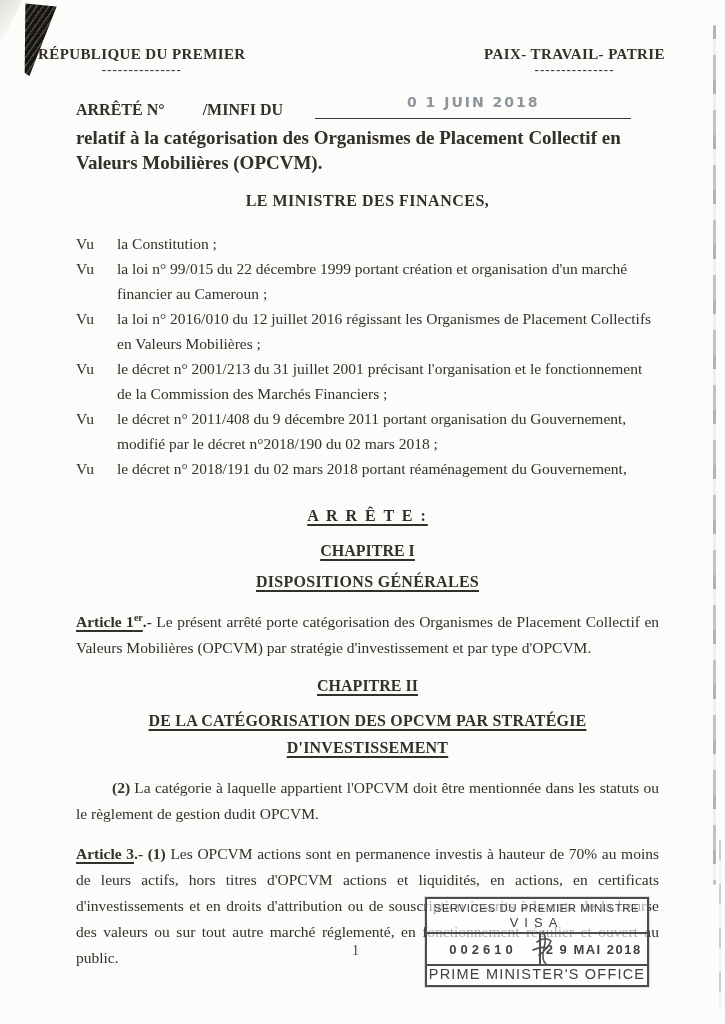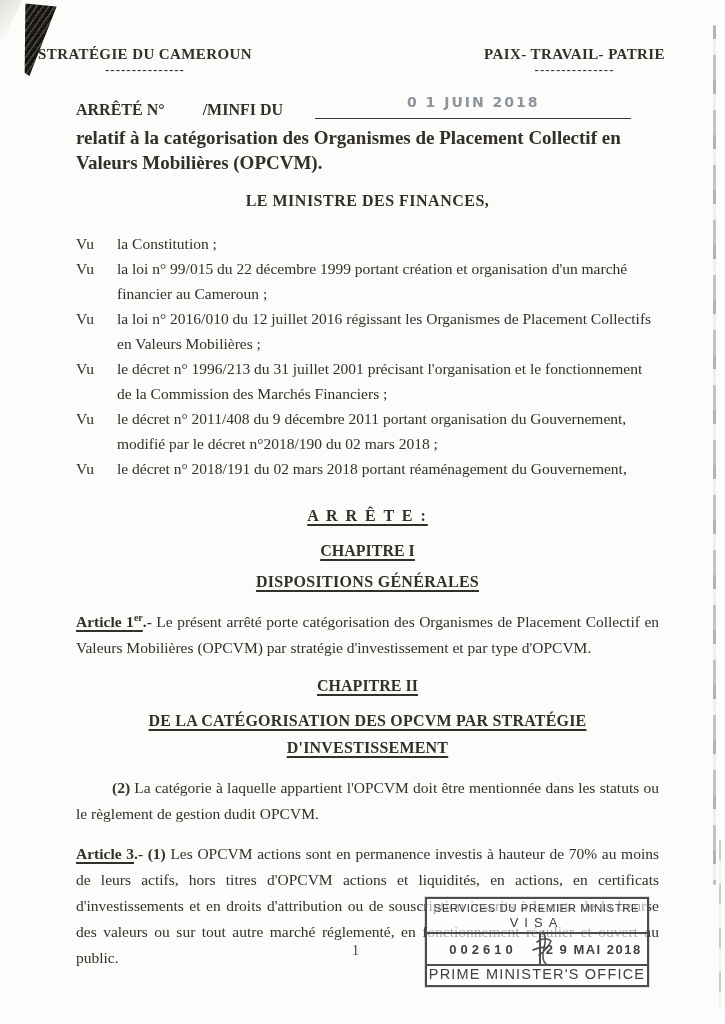--- a/index.html
+++ b/index.html
@@ -159,21 +159,21 @@
 
 <div class="page">
 
   <div class="corner-shadow"></div>
   <div class="corner-triangle"></div>
   <div class="edge-streak"></div>
   <div class="edge-streak2"></div>
 
   <div class="header-row">
     <div class="header-block">
-      <div class="header-title">STRATÉGIE DU CAMEROUN</div>
+      <div class="header-title">RÉPUBLIQUE DU PREMIER</div>
       <div class="dashes">---------------</div>
     </div>
     <div class="header-block">
       <div class="header-title">PAIX- TRAVAIL- PATRIE</div>
       <div class="dashes">---------------</div>
     </div>
   </div>
 
   <div class="content">
 
@@ -195,21 +195,21 @@
       <div class="vu-row">
         <span class="vu-label">Vu</span>
         <span class="vu-text">la loi n° 99/015 du 22 décembre 1999 portant création et organisation d'un marché financier au Cameroun ;</span>
       </div>
       <div class="vu-row">
         <span class="vu-label">Vu</span>
         <span class="vu-text">la loi n° 2016/010 du 12 juillet 2016 régissant les Organismes de Placement Collectifs en Valeurs Mobilières ;</span>
       </div>
       <div class="vu-row">
         <span class="vu-label">Vu</span>
-        <span class="vu-text">le décret n° 1996/213 du 31 juillet 2001 précisant l'organisation et le fonctionnement de la Commission des Marchés Financiers ;</span>
+        <span class="vu-text">le décret n° 2001/213 du 31 juillet 2001 précisant l'organisation et le fonctionnement de la Commission des Marchés Financiers ;</span>
       </div>
       <div class="vu-row">
         <span class="vu-label">Vu</span>
         <span class="vu-text">le décret n° 2011/408 du 9 décembre 2011 portant organisation du Gouvernement, modifié par le décret n°2018/190 du 02 mars 2018 ;</span>
       </div>
       <div class="vu-row">
         <span class="vu-label">Vu</span>
         <span class="vu-text">le décret n° 2018/191 du 02 mars 2018 portant réaménagement du Gouvernement,</span>
       </div>
     </div>

